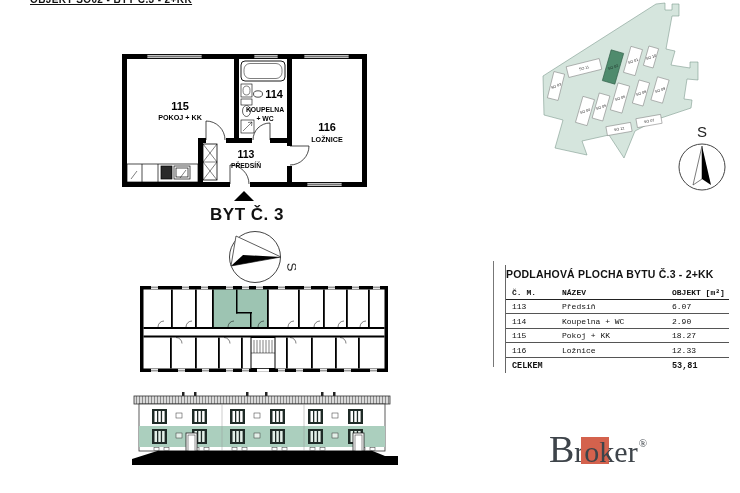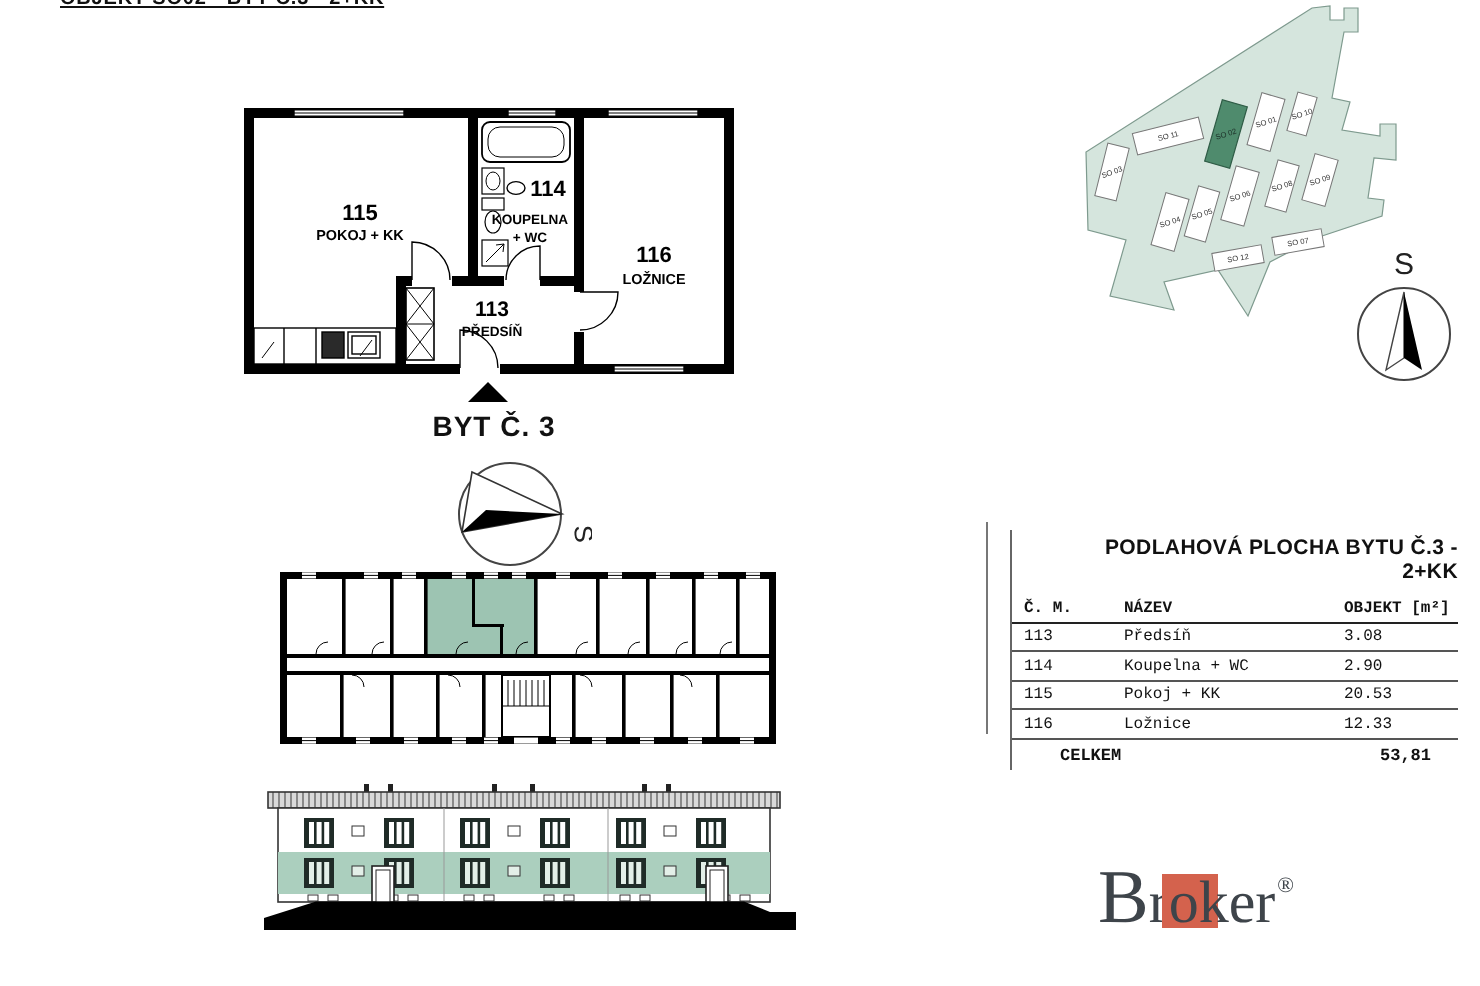--- a/index.html
+++ b/index.html
@@ -7,31 +7,31 @@
     position:relative; width:740px; height:493px; background:#ffffff;
     overflow:hidden; font-family:"Liberation Sans", sans-serif; color:#111;
   }
   
   .obj-title {
     position:absolute; left:30px; top:-6px; font-size:10px; font-weight:bold;
     text-decoration:underline; letter-spacing:.4px; white-space:nowrap;
   }
   .byt-caption {
     position:absolute; left:182px; top:205px; width:130px; text-align:center;
-    font-size:14px; font-weight:bold; letter-spacing:.5px;
+    font-size:17px; font-weight:bold; letter-spacing:.5px;
   }
   .abs { position:absolute; }
   
   .vline-sheet { position:absolute; left:493px; top:261px; width:1px; height:106px; background:#777; }
   .tbl { position:absolute; left:505px; top:265px; width:223px; border-left:1px solid #666; }
-  .tbl-title { font-size:10.5px; font-weight:bold; text-align:right; padding:3px 0 5px 0; letter-spacing:.2px;margin-left:16px; }
+  .tbl-title { font-size:10.5px; font-weight:bold; text-align:left; padding:3px 0 5px 0; letter-spacing:.2px; }
   .trow { display:grid; grid-template-columns:50px 110px 63px; font-size:8px;
           padding:2.5px 0 1.5px 6px; border-bottom:1px solid #555; line-height:1.2;font-family:Liberation Mono, monospace; }
   .trow.thead { font-weight:bold; border-bottom:1.5px solid #222; }
-  .trow.ttotal { font-weight:bold; border-bottom:none; font-size:8.5px; padding-top:3.5px;margin-left:18px; }
+  .trow.ttotal { font-weight:bold; border-bottom:none; font-size:8.5px; padding-top:3.5px; }
   
   .logo { position:absolute; left:549px; top:430px; font-family:"Liberation Serif", serif; color:#3e444a; }
   .logo .l1 { font-size:30px; line-height:1.05; }
   .logo .l2 { font-size:30px; line-height:1; margin:-14px 0 0 34px; }
   .logo .cap { font-size:38px; }
   .logo .okw { position:relative; display:inline-block; }
   .logo .oksq { position:absolute; left:-3px; top:1px; width:28px; height:27px; background:#d4624d; }
   .logo .oktx { position:relative; }
   .logo .reg { font-size:11px; vertical-align:15px; margin-left:1px; }
   svg text { font-family:"Liberation Sans", sans-serif; }
@@ -368,31 +368,31 @@
   <div class="tbl">
     <div class="tbl-title">PODLAHOVÁ PLOCHA BYTU Č.3 - 2+KK</div>
     <div class="trow thead">
       <span>Č. M.</span>
       <span>NÁZEV</span>
       <span>OBJEKT [m²]</span>
     </div>
     <div class="trow">
       <span>113</span>
       <span>Předsíň</span>
-      <span>3.08</span>
+      <span>6.07</span>
     </div>
     <div class="trow">
       <span>114</span>
       <span>Koupelna + WC</span>
       <span>2.90</span>
     </div>
     <div class="trow">
       <span>115</span>
       <span>Pokoj + KK</span>
-      <span>20.53</span>
+      <span>18.27</span>
     </div>
     <div class="trow">
       <span>116</span>
       <span>Ložnice</span>
       <span>12.33</span>
     </div>
     <div class="trow ttotal">
       <span>CELKEM</span>
       <span></span>
       <span>53,81</span>

